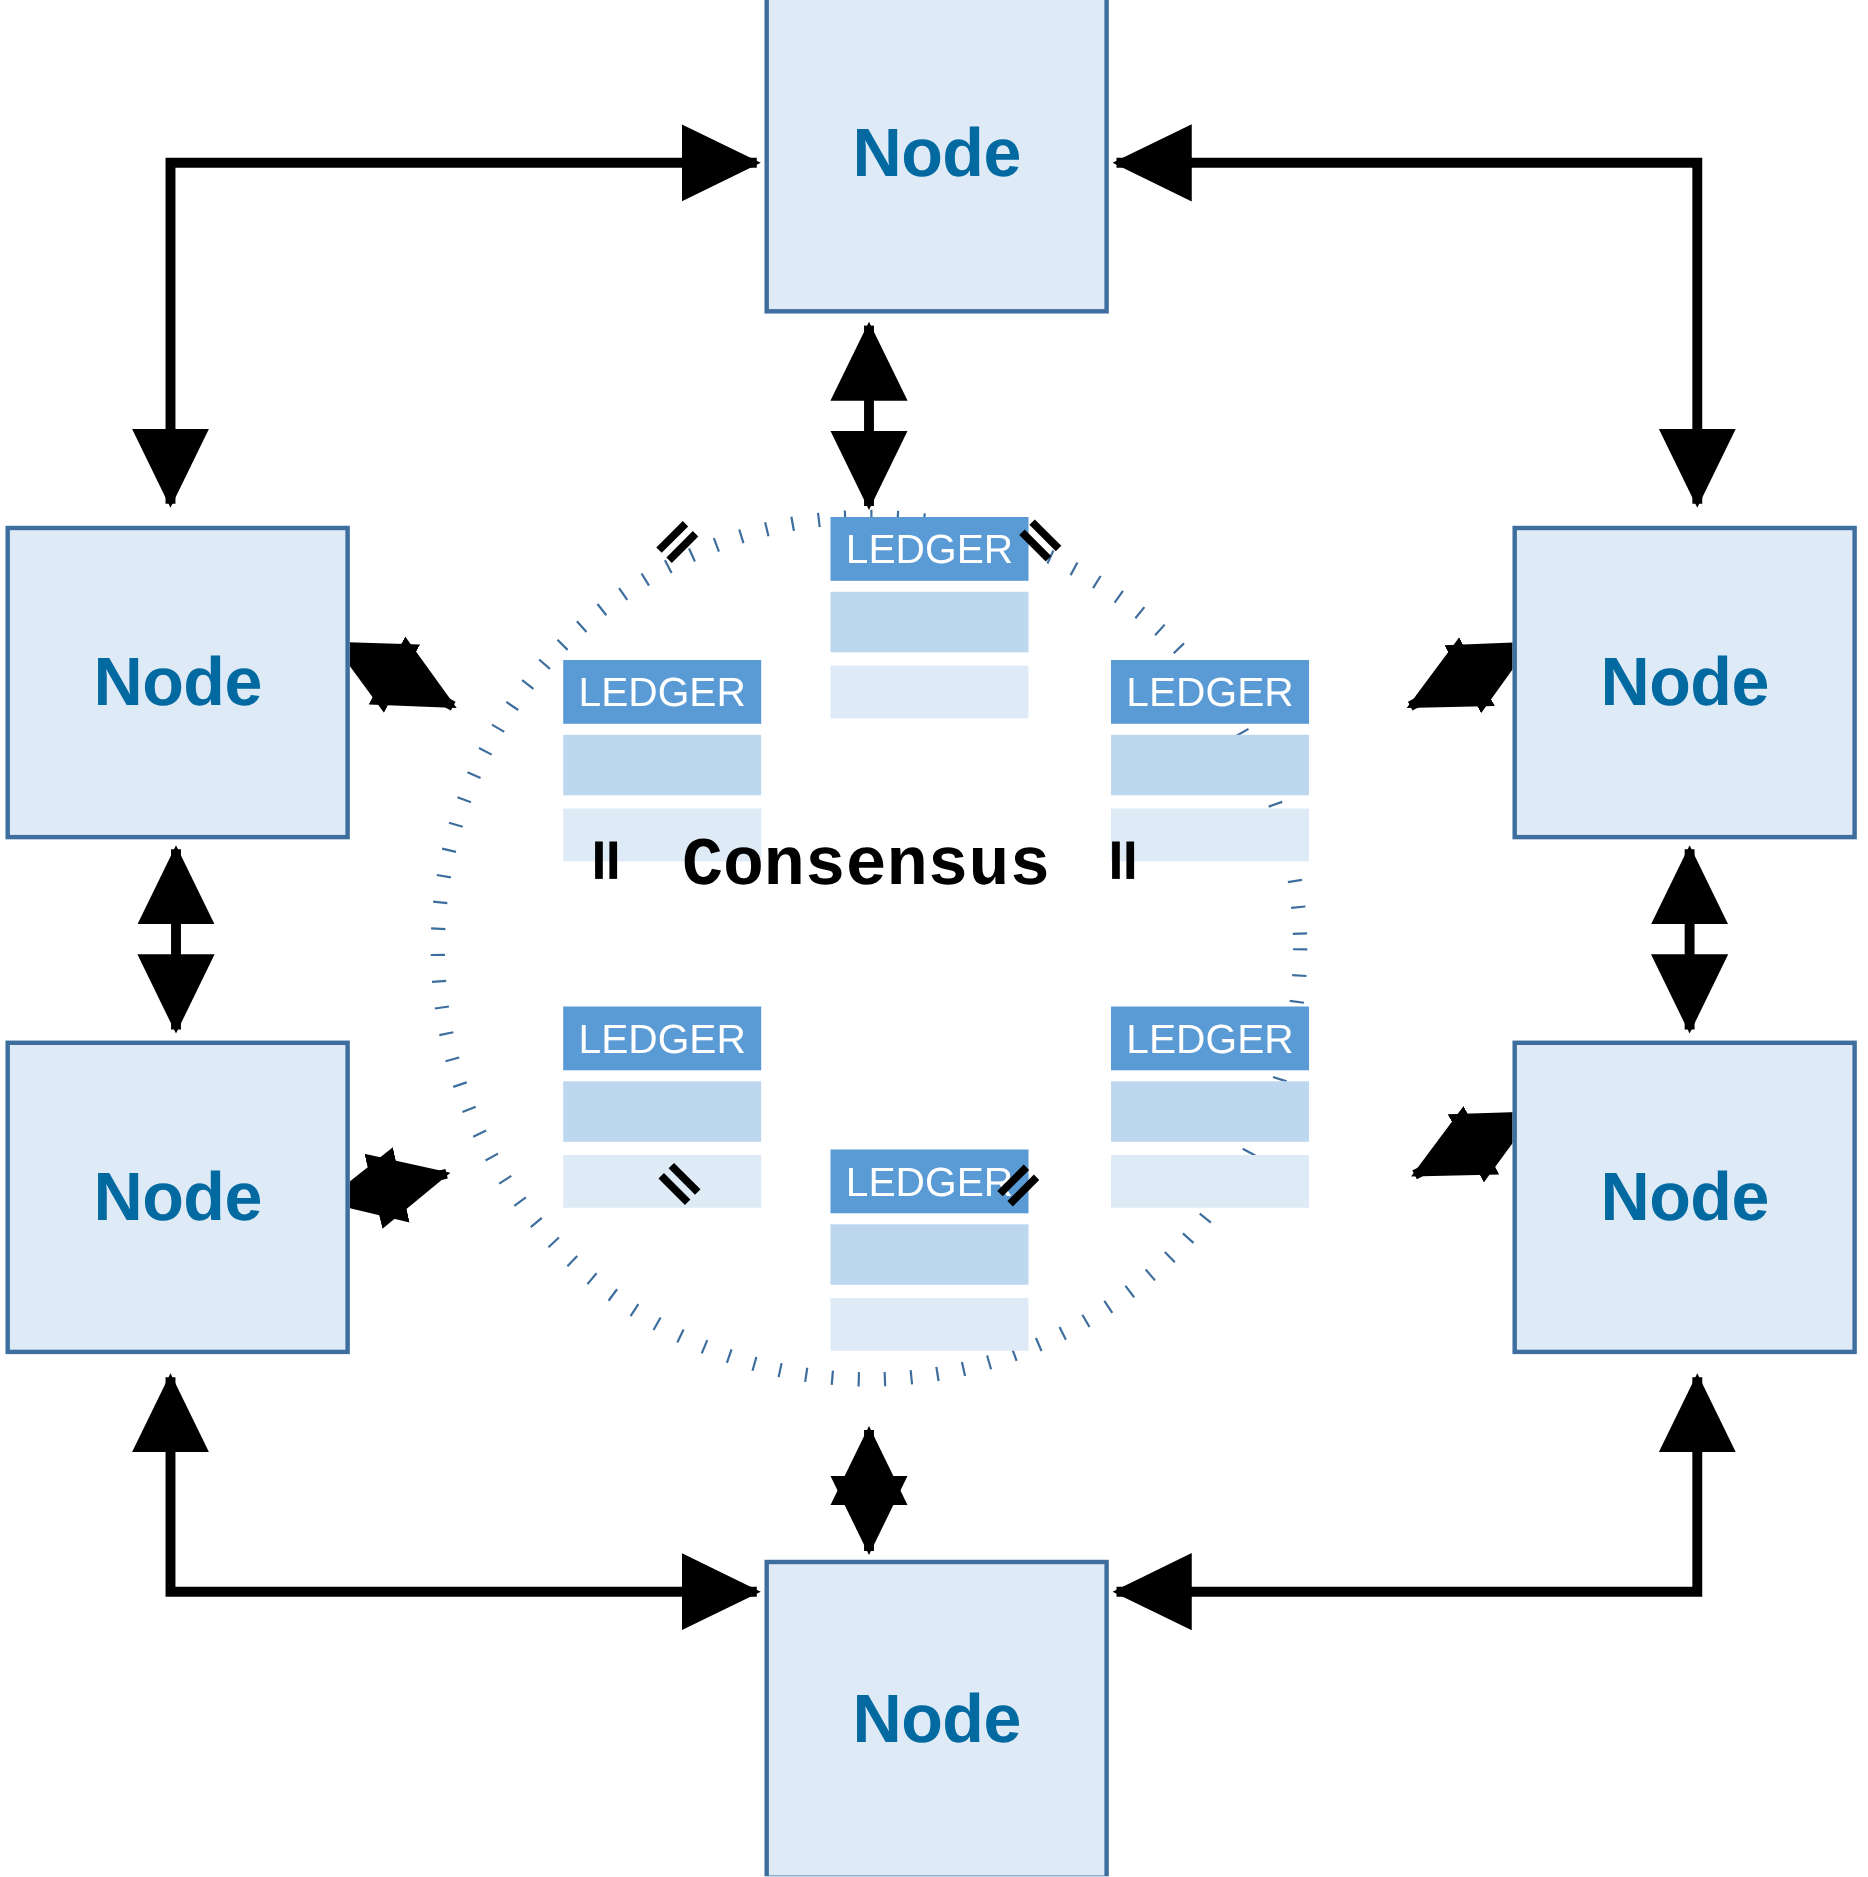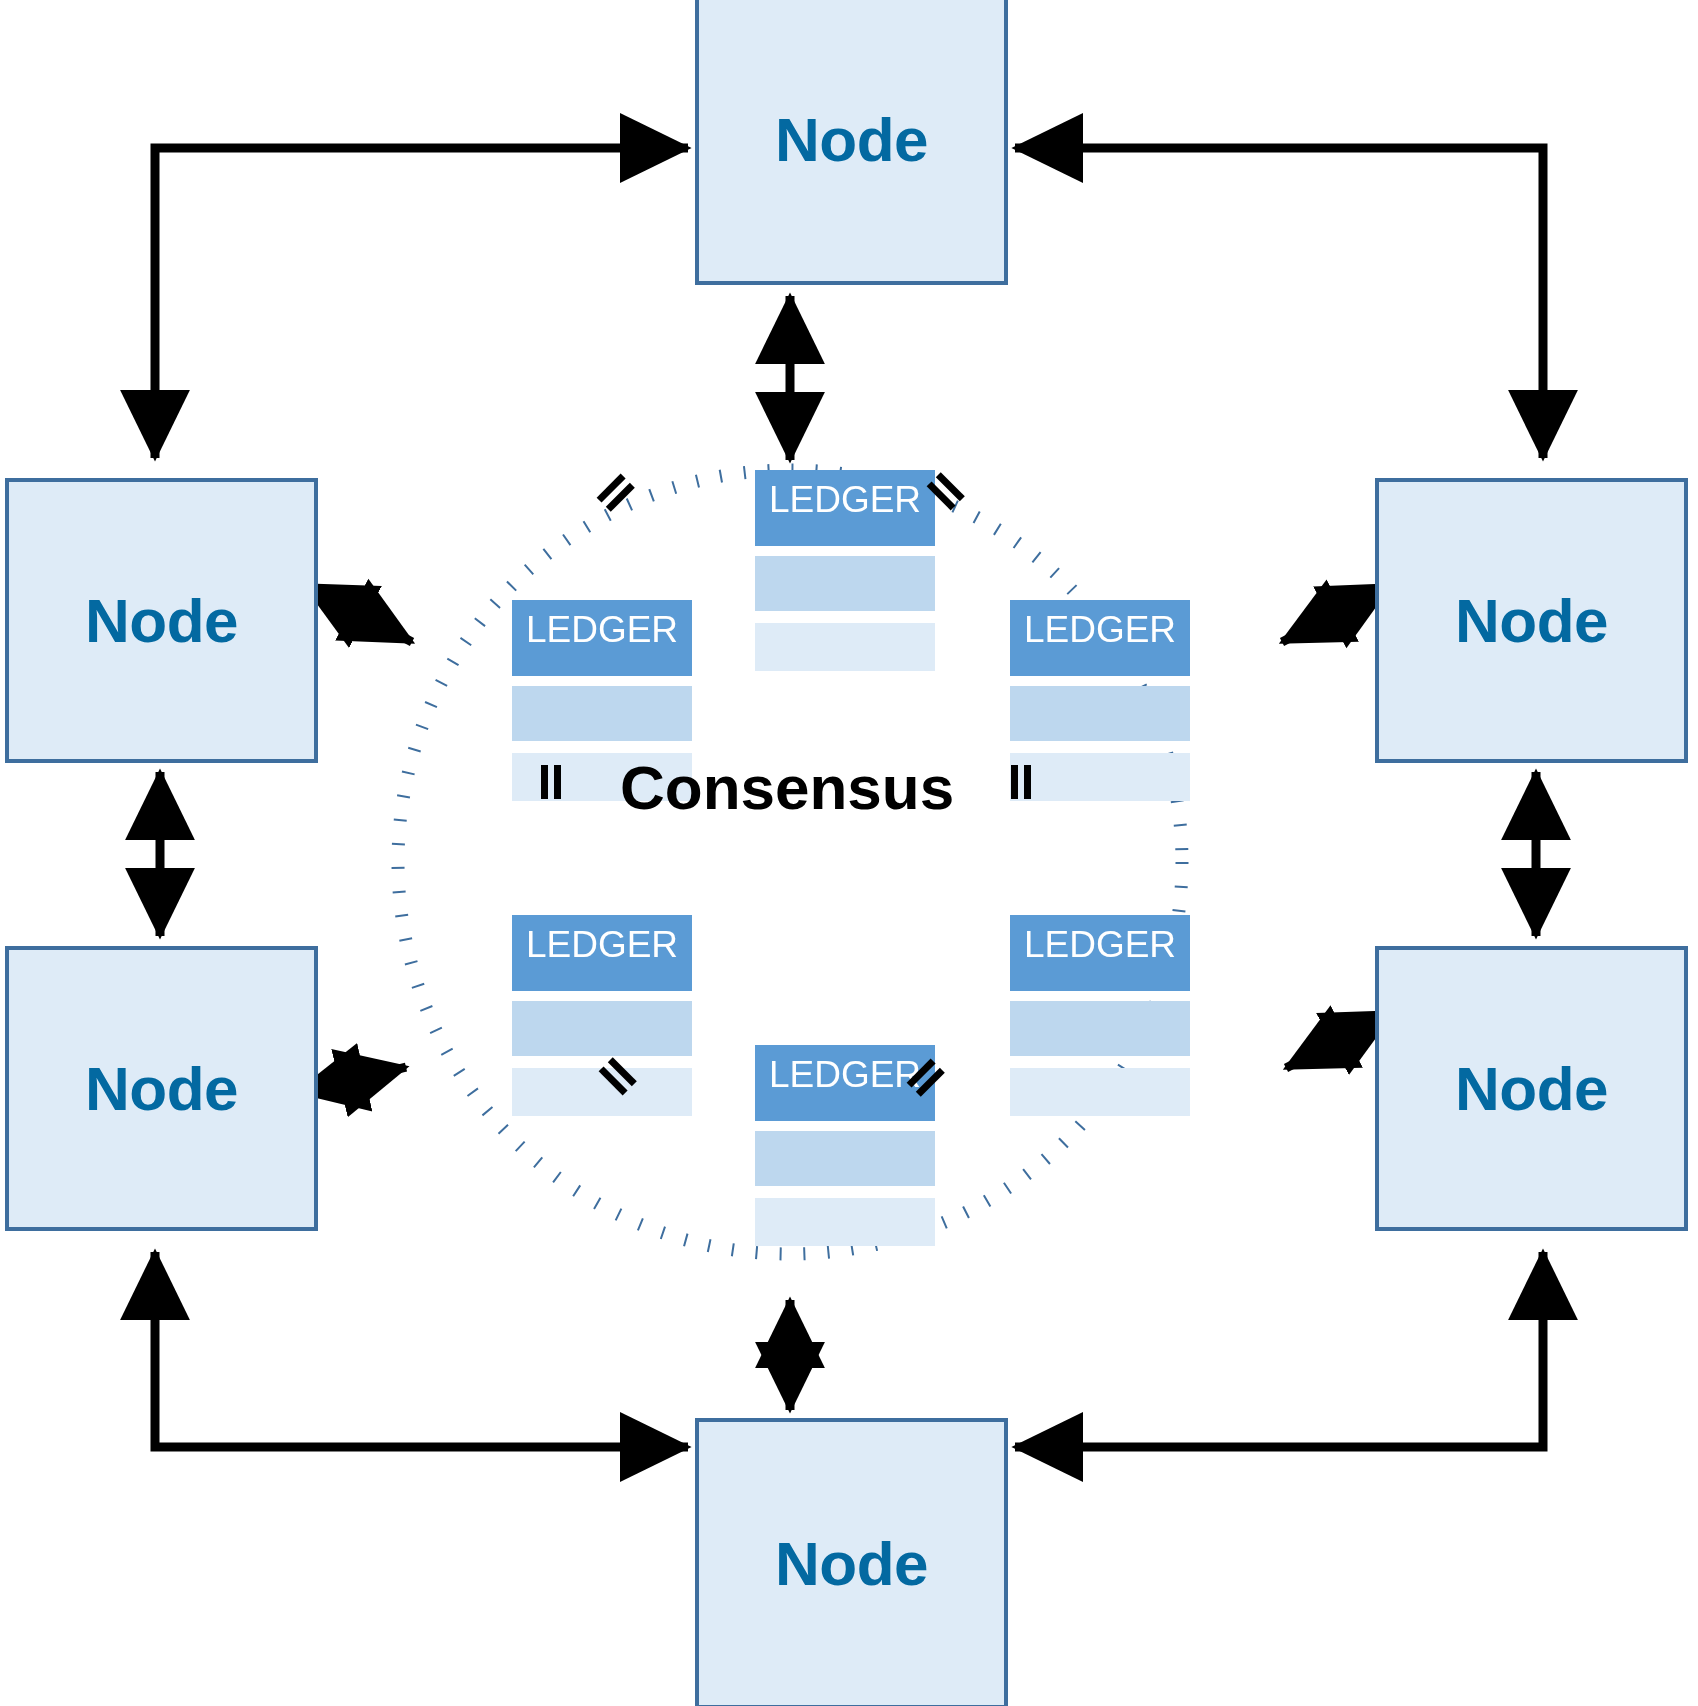--- a/index.html
+++ b/index.html
@@ -18,36 +18,36 @@
     font-family:"Liberation Sans",sans-serif;
     font-weight:bold;
     font-size:62px;
     color:#0369a1;
     letter-spacing:-0.5px;
     line-height:1;
   }
 
   .ledger{position:absolute;width:180px;}
   .ledger .hdr{
-    height:76px;
+    height:58px;
     background:#5B9BD5;
     color:#ffffff;
     font-family:"Liberation Sans",sans-serif;
     font-size:37px;
     line-height:60px;
     text-align:center;
     letter-spacing:0px;
     box-sizing:border-box;
   }
   .ledger .b1{height:55px;background:#BDD7EE;margin-top:10px;}
   .ledger .b2{height:48px;background:#DEEBF7;margin-top:12px;}
 
   .consensus{
     position:absolute;
-    font-family:Liberation Sans, sans-serif;
+    font-family:Liberation Mono, monospace;
     font-weight:bold;
     font-size:62px;
     color:#000000;
     white-space:nowrap;
     line-height:1;
   }
 
   .eqmark{position:absolute;width:34px;height:34px;}
   .eqmark span{
     position:absolute;

